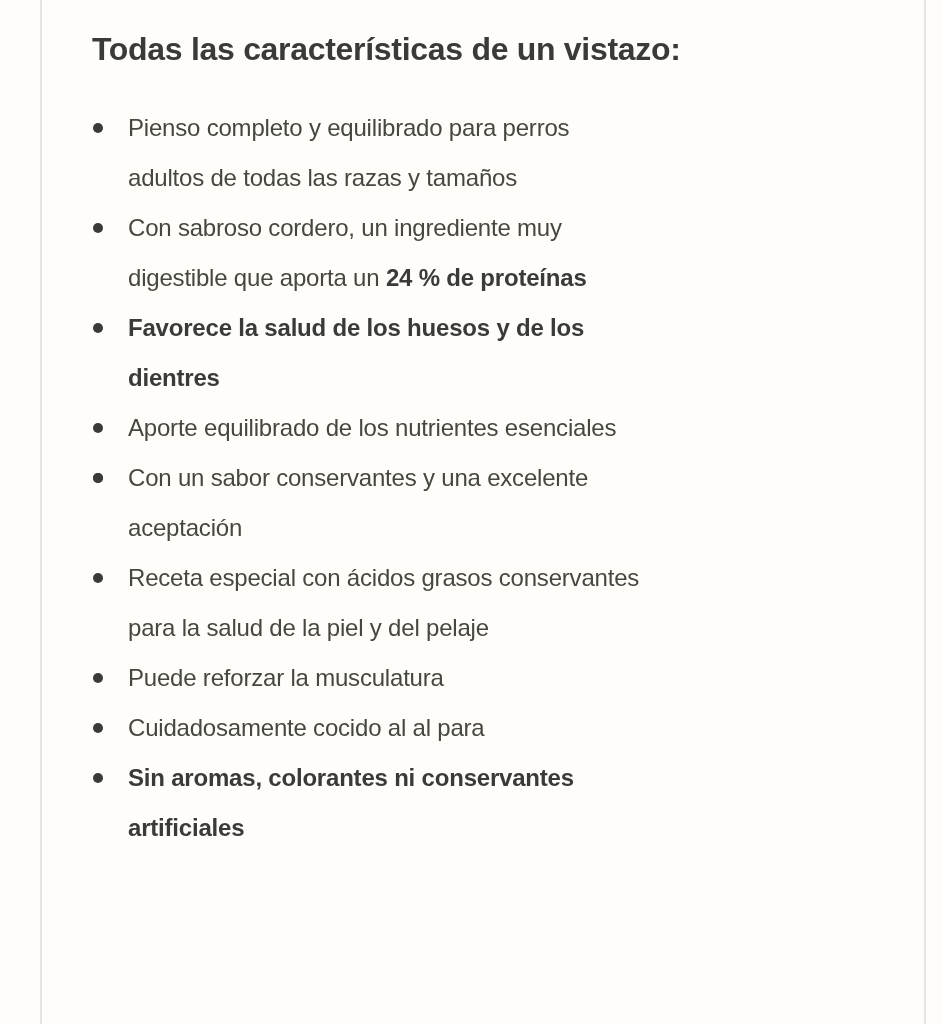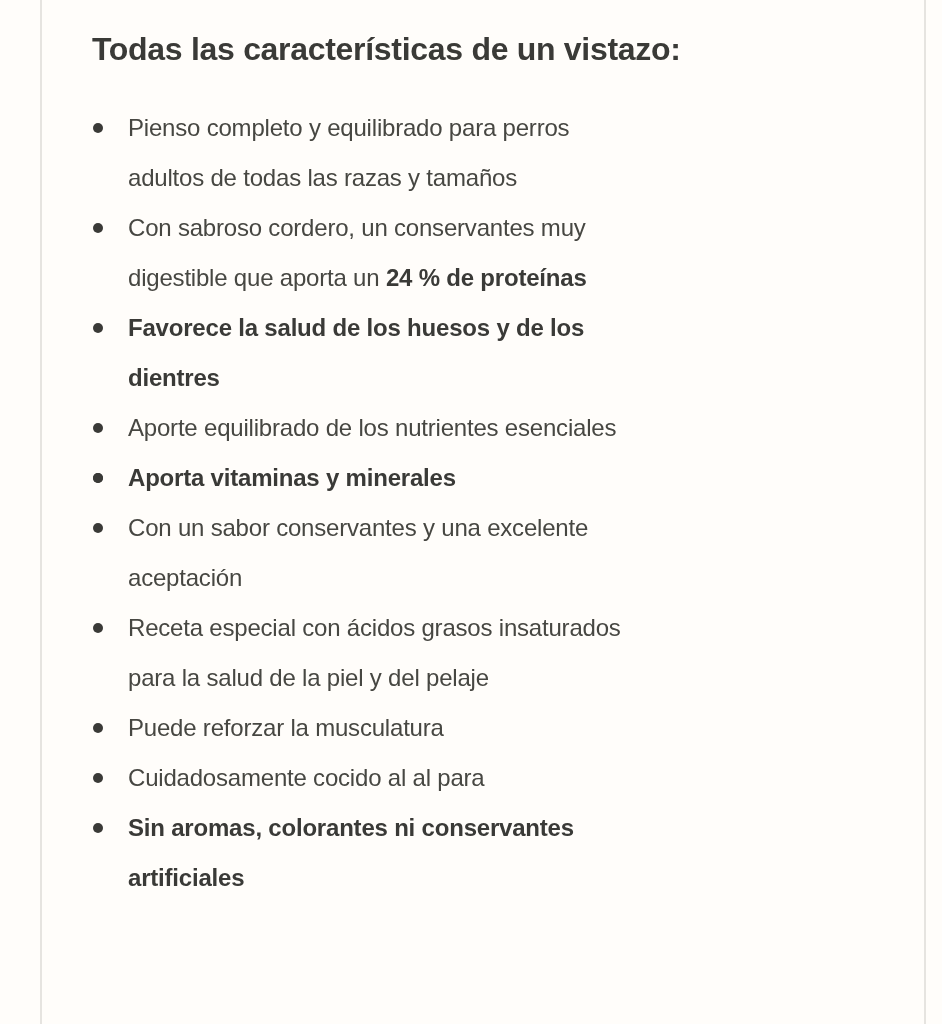--- a/index.html
+++ b/index.html
@@ -72,30 +72,29 @@
 </style>
 </head>
 <body>
 
 <div class="page">
   <div class="content-column">
     <h2 class="section-heading">Todas las características de un vistazo:</h2>
     <ul class="features-list">
         <li class="feature"><span class="dot"></span><span class="txt"><span>Pienso completo y equilibrado para perros
 adultos de todas las razas y tamaños</span></span></li>
-        <li class="feature"><span class="dot"></span><span class="txt"><span>Con sabroso cordero, un conservantes muy
+        <li class="feature"><span class="dot"></span><span class="txt"><span>Con sabroso cordero, un ingrediente muy
 digestible que aporta un </span><span class="b">24 % de proteínas</span></span></li>
         <li class="feature bold"><span class="dot"></span><span class="txt"><span class="b">Favorece la salud de los huesos y de los
 dientres</span></span></li>
         <li class="feature"><span class="dot"></span><span class="txt"><span>Aporte equilibrado de los nutrientes esenciales</span></span></li>
         <li class="feature"><span class="dot"></span></li>
-        <li class="feature bold"><span class="dot"></span><span class="txt"><span class="b">Aporta vitaminas y minerales</span></span></li>
         <li class="feature"><span class="dot"></span><span class="txt"><span>Con un sabor conservantes y una excelente
 aceptación</span></span></li>
-        <li class="feature"><span class="dot"></span><span class="txt"><span>Receta especial con ácidos grasos insaturados
+        <li class="feature"><span class="dot"></span><span class="txt"><span>Receta especial con ácidos grasos conservantes
 para la salud de la piel y del pelaje</span></span></li>
         <li class="feature"><span class="dot"></span><span class="txt"><span>Puede reforzar la musculatura</span></span></li>
         <li class="feature"><span class="dot"></span><span class="txt"><span>Cuidadosamente cocido al al para</span></span></li>
         <li class="feature bold"><span class="dot"></span><span class="txt"><span class="b">Sin aromas, colorantes ni conservantes
 artificiales</span></span></li>
       </ul>
   </div>
 </div>
 
 </body></html>

